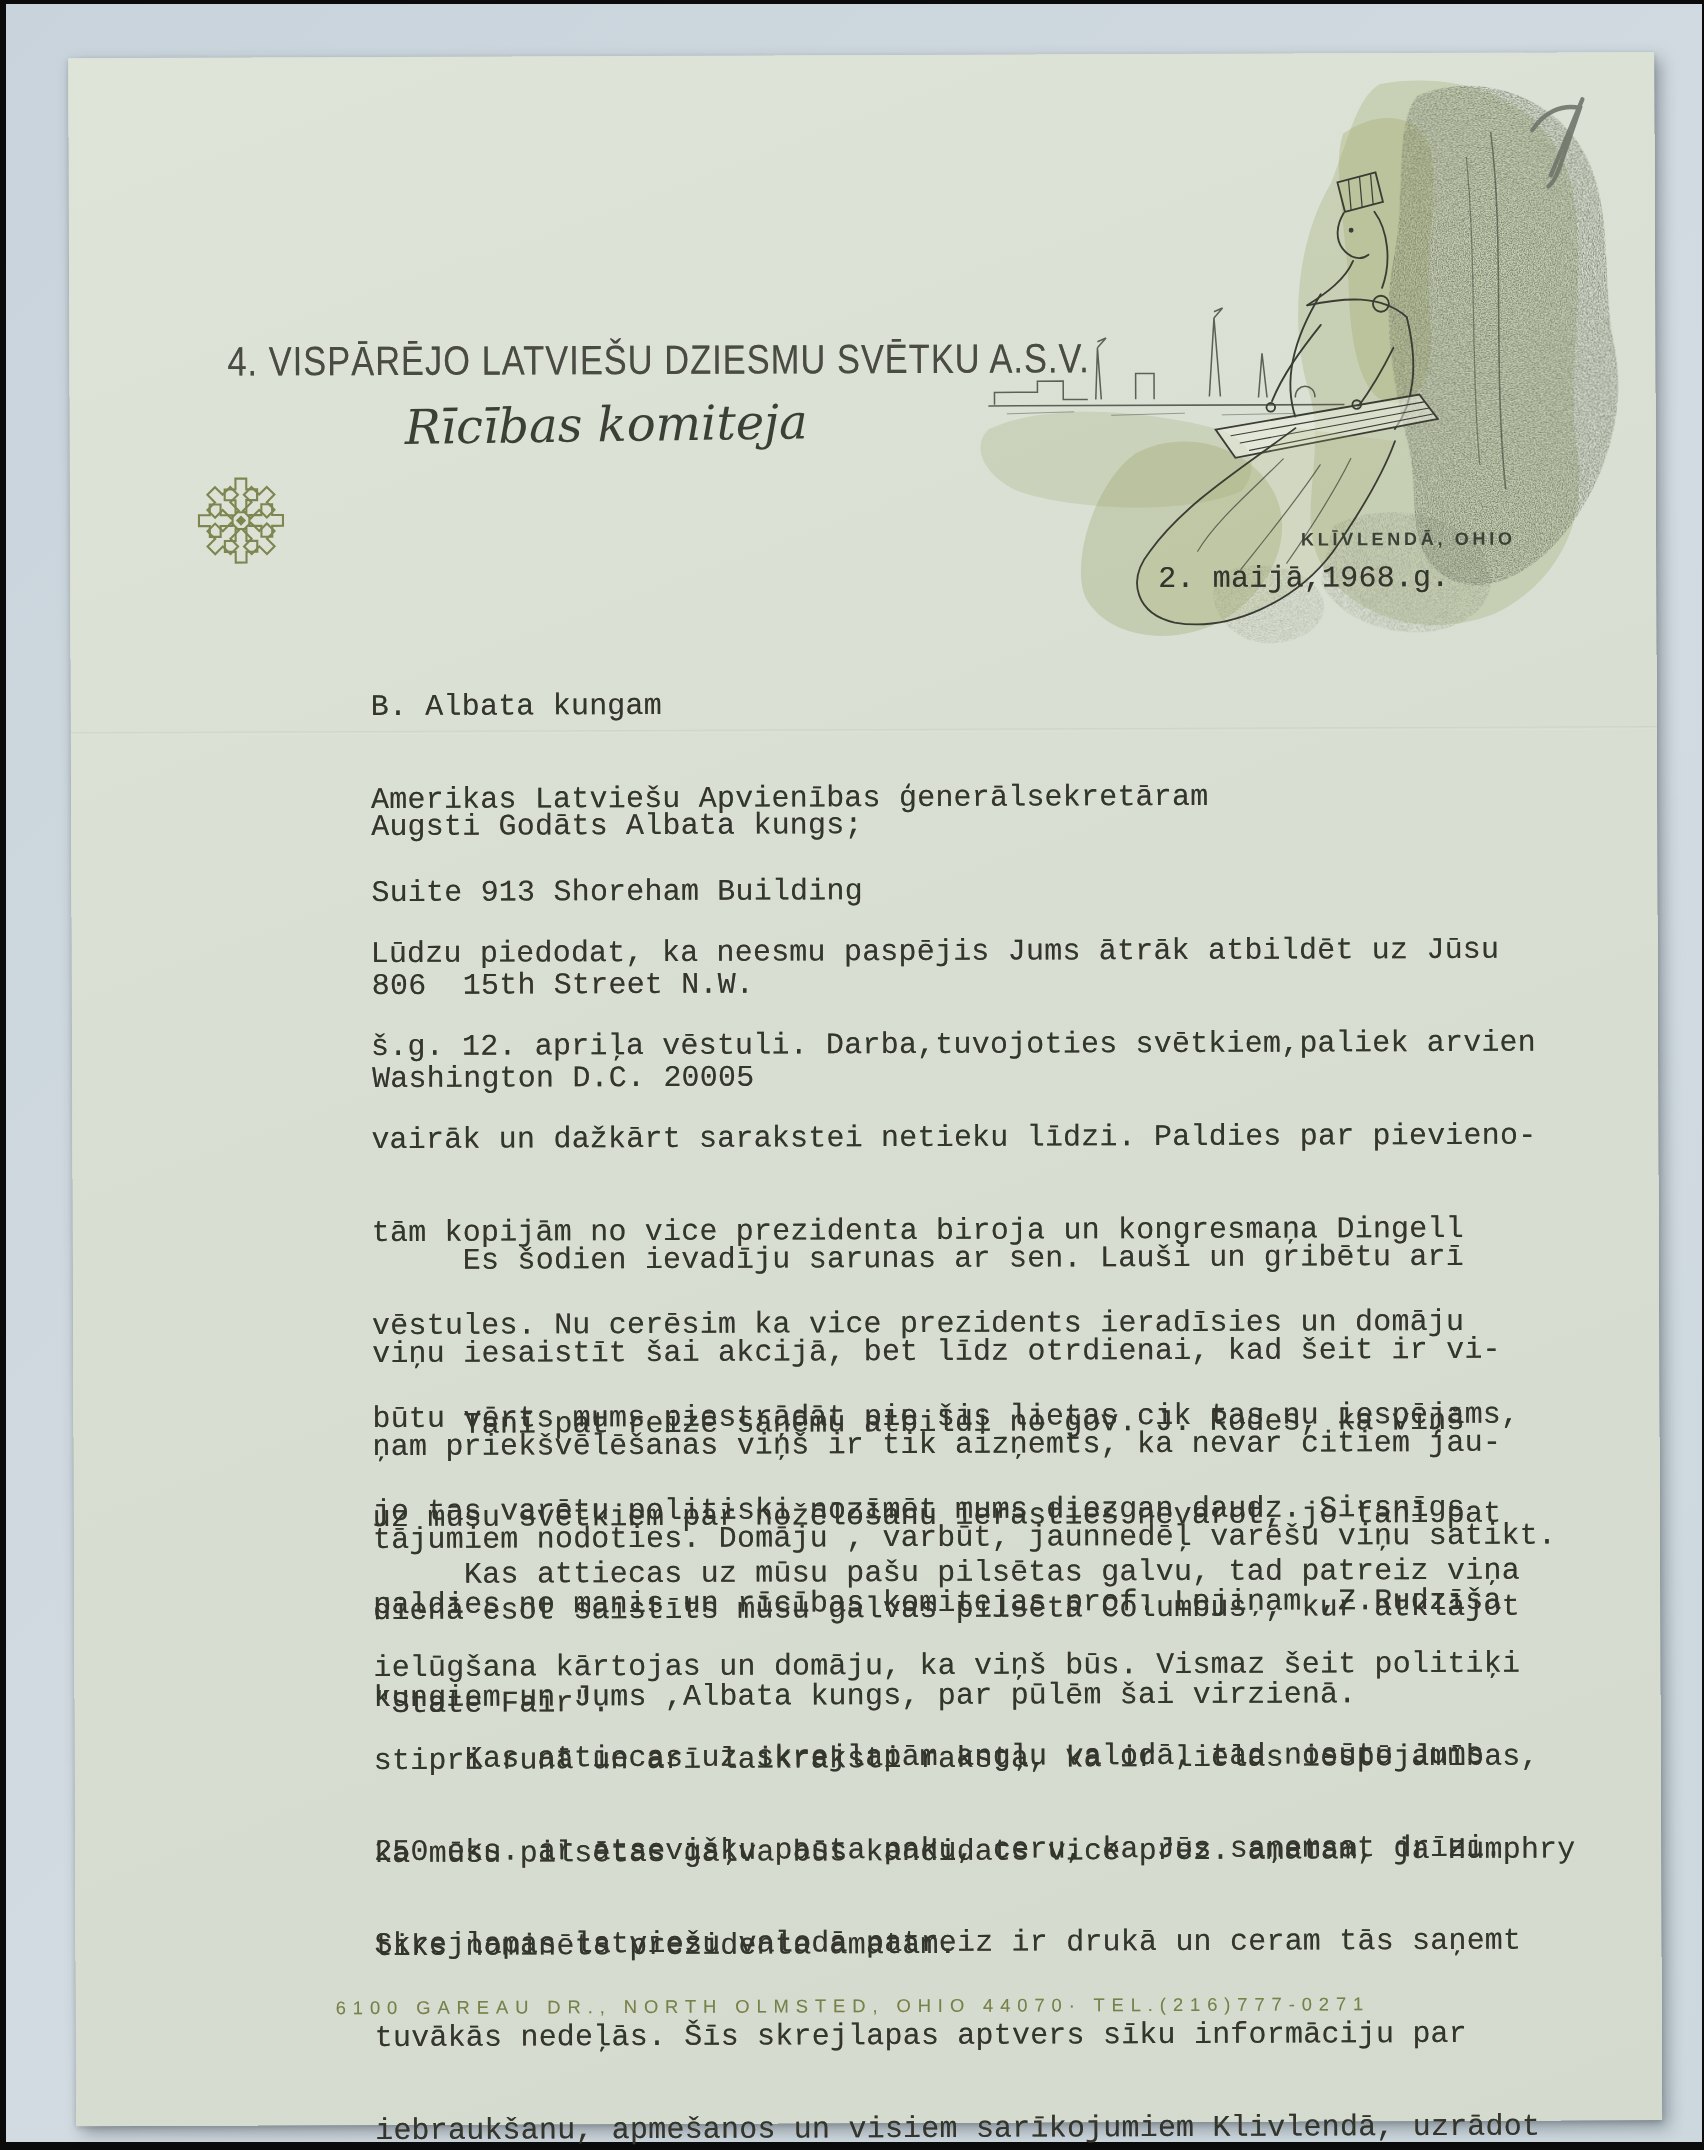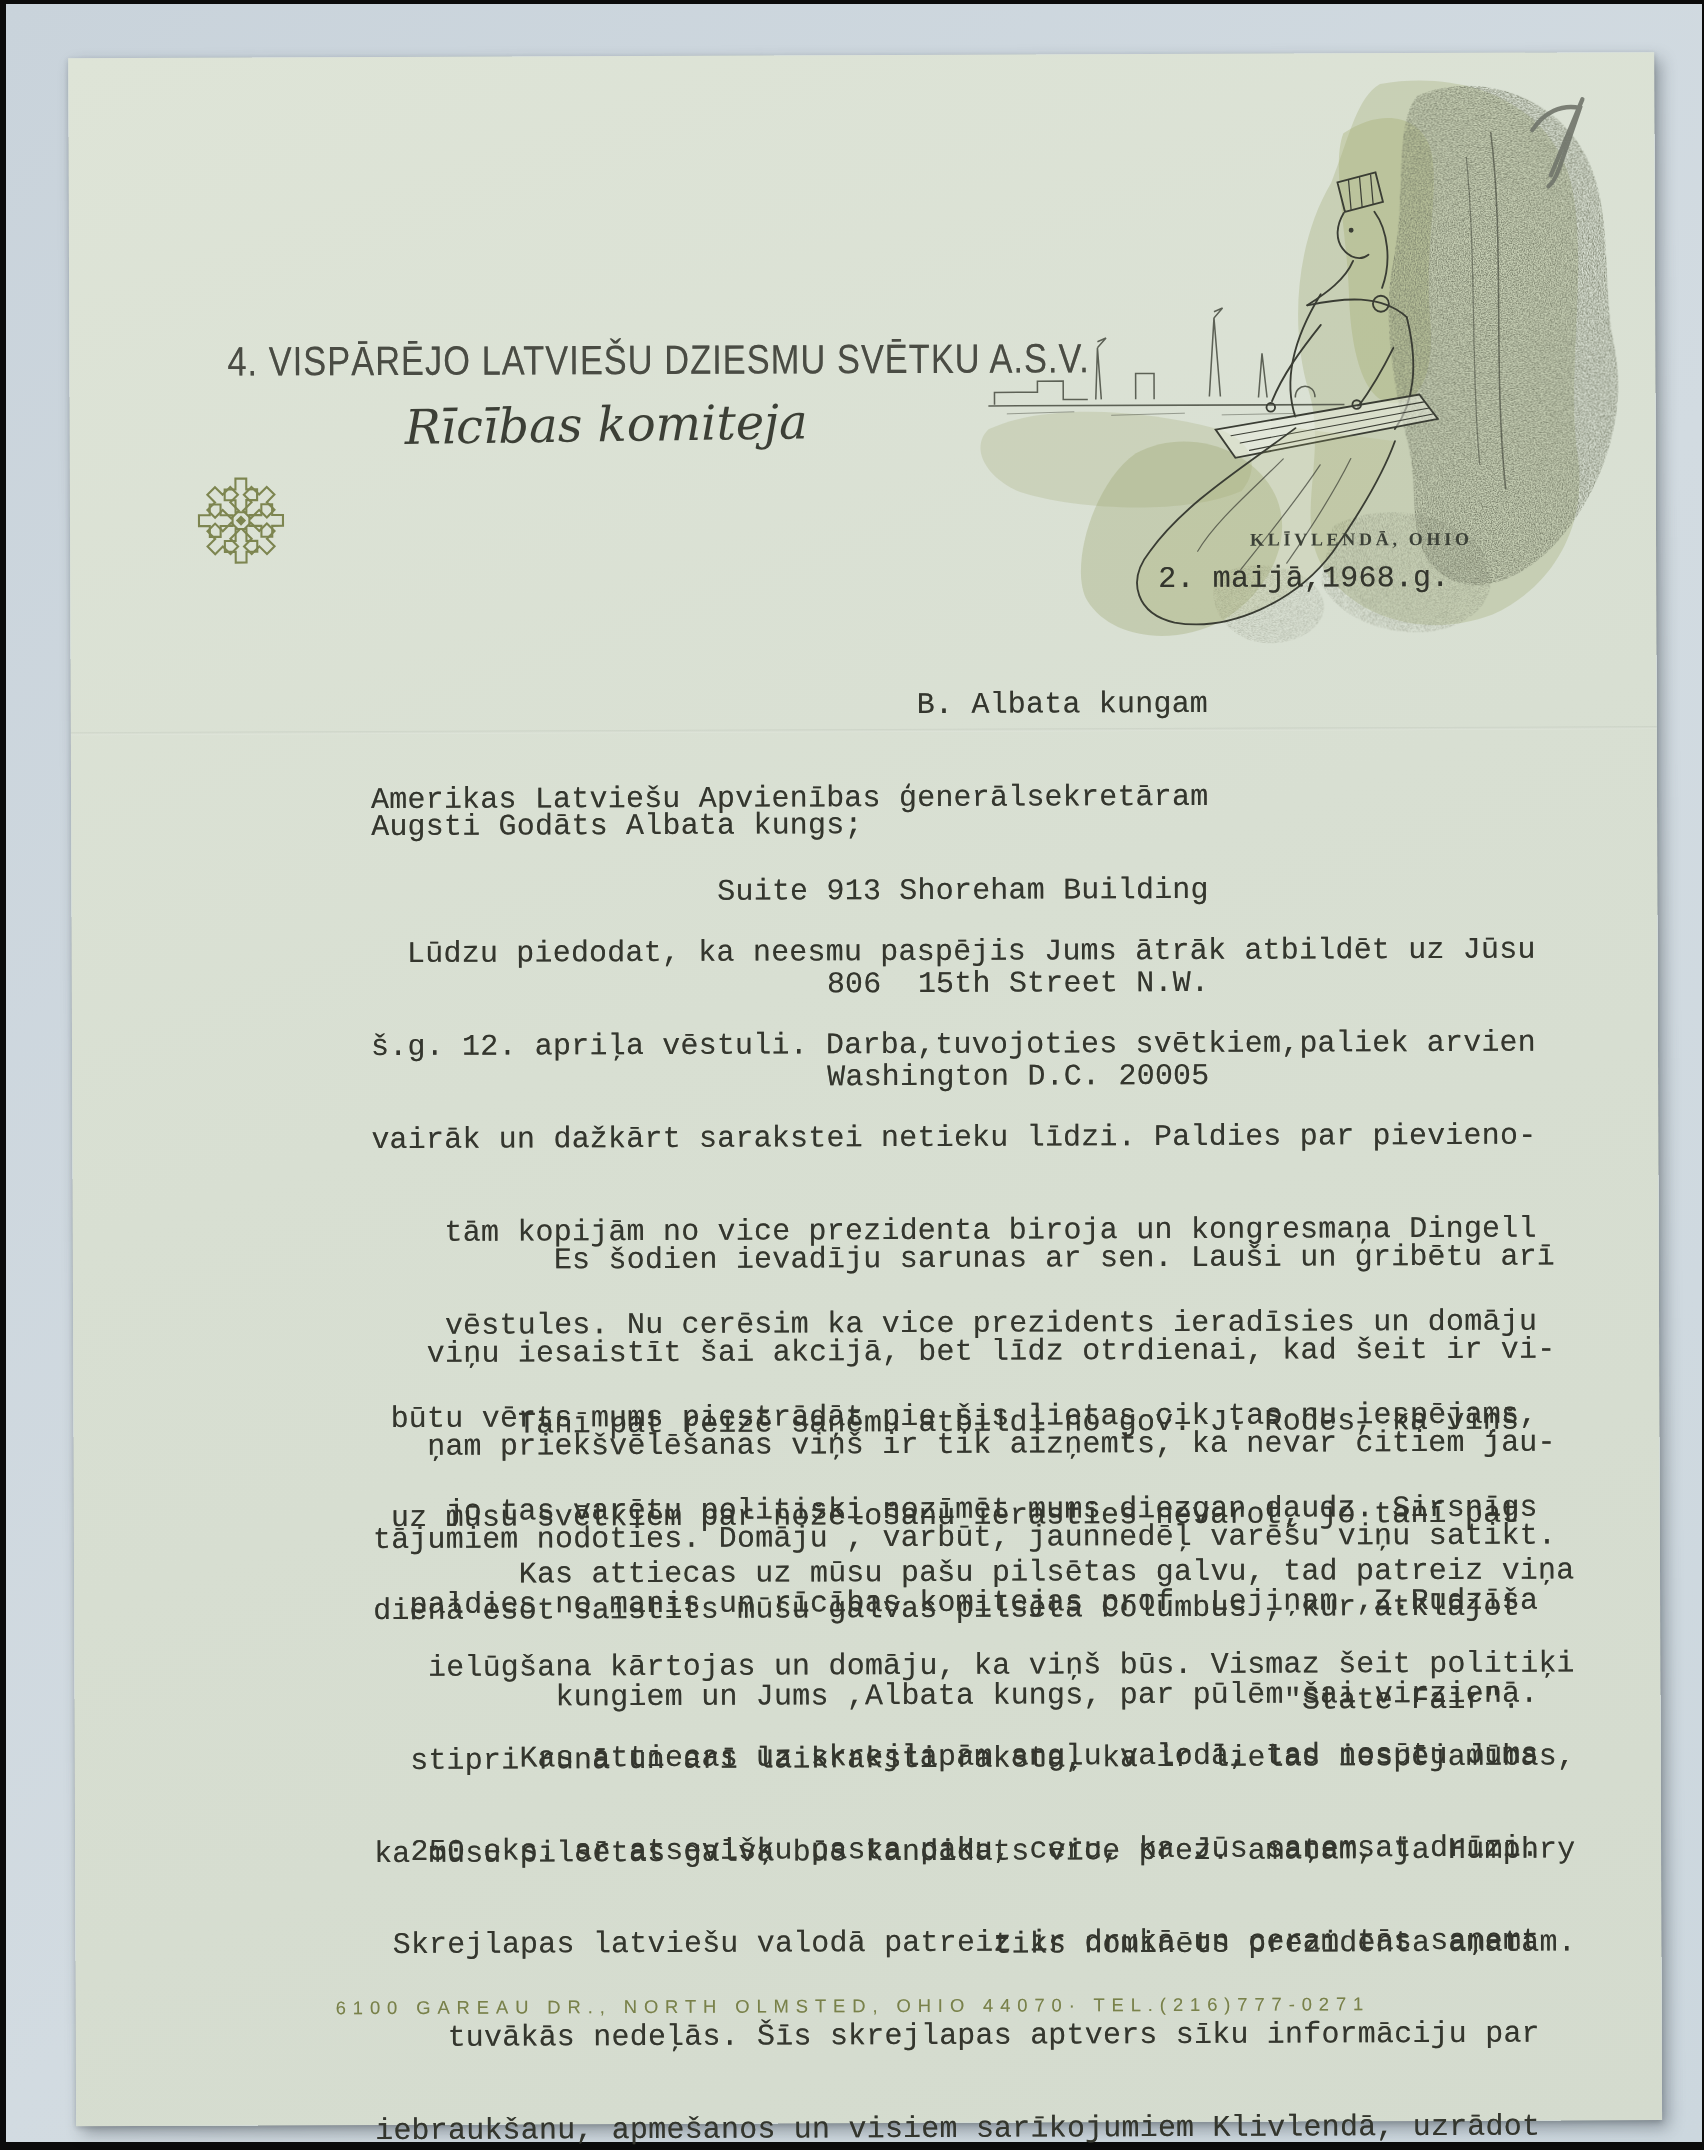--- a/index.html
+++ b/index.html
@@ -4,21 +4,20 @@
 <style>
   html,body{margin:0;padding:0;}
   body{
     width:1705px;height:2151px;position:relative;overflow:hidden;
     background:#0b0b0b;
     font-family:"Liberation Sans",sans-serif;
   }
   .scan-bed{
     position:absolute;left:6.1px;top:3.7px;right:3.1px;bottom:8.6px;
     background:linear-gradient(135deg,#c9d3db 0%,#d2dbe1 55%,#ccd7de 100%);
-    text-align:right;
   }
   .paper{
     position:absolute;left:63px;top:53px;width:1586px;height:2068px;
     background:linear-gradient(160deg,#dee4d7 0%,#d8dfd2 45%,#d4dbce 100%);
     transform:rotate(-0.22deg);transform-origin:20% 10%;
     box-shadow:6.1px 7.4px 16px rgba(40,48,54,.38),0 1.8px 4.9px rgba(40,48,54,.22);
   }
   .crease{
     position:absolute;left:0;right:0;top:674px;height:2.5px;
     background:linear-gradient(to bottom,rgba(90,100,90,.10),rgba(255,255,255,.16));
@@ -38,22 +37,22 @@
     transform:scaleX(.84);transform-origin:left top;
     text-shadow:0 0 0.6px rgba(74,76,68,.5);
   }
   .lh-sub{
     position:absolute;left:335px;top:341px;z-index:3;
     font-family:"DejaVu Serif","Liberation Serif",serif;font-style:italic;
     font-size:48px;line-height:55px;color:#3c3f36;white-space:nowrap;
     transform:rotate(-0.6deg);
   }
   .place{
-    position:absolute;left:1180px;top:476px;z-index:3;
-    font-family:Liberation Serif, serif;font-size:18px;font-weight:700;
+    position:absolute;left:1231px;top:476px;z-index:3;
+    font-family:Liberation Sans, sans-serif;font-size:18px;font-weight:700;
     letter-spacing:3.7px;color:#3c4138;white-space:nowrap;
   }
   .date{left:1088px;top:510px;z-index:3;}
   .addr{left:300px;top:573px;}
   .salut{left:300px;top:755px;}
   .p1{left:299px;top:820px;}
   .p2{left:299px;top:1127px;}
   .p3{left:299px;top:1291px;}
   .p4{left:299px;top:1441px;}
   .p5{left:299px;top:1625px;}

